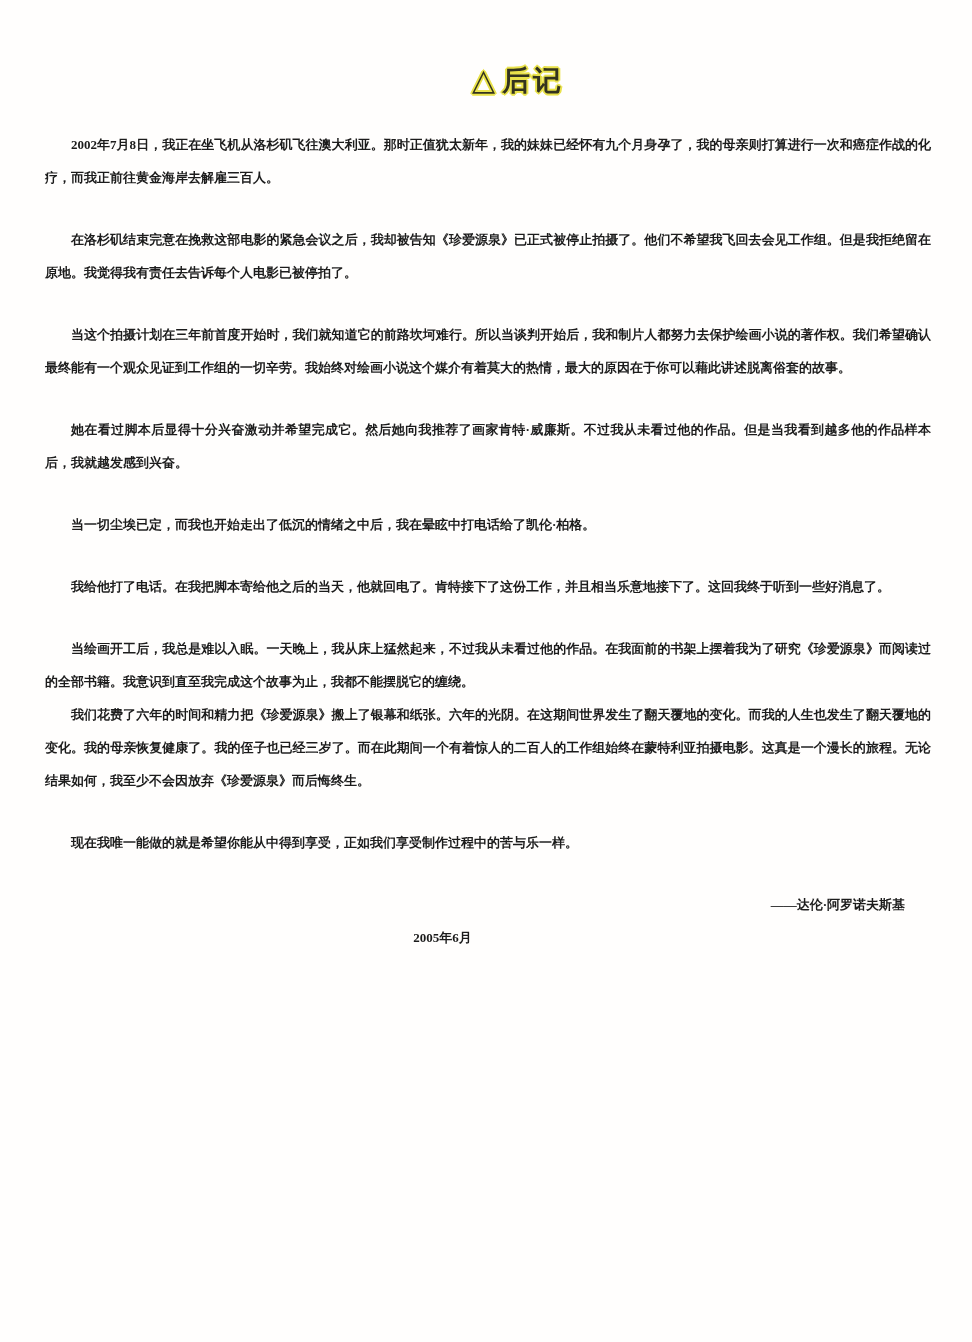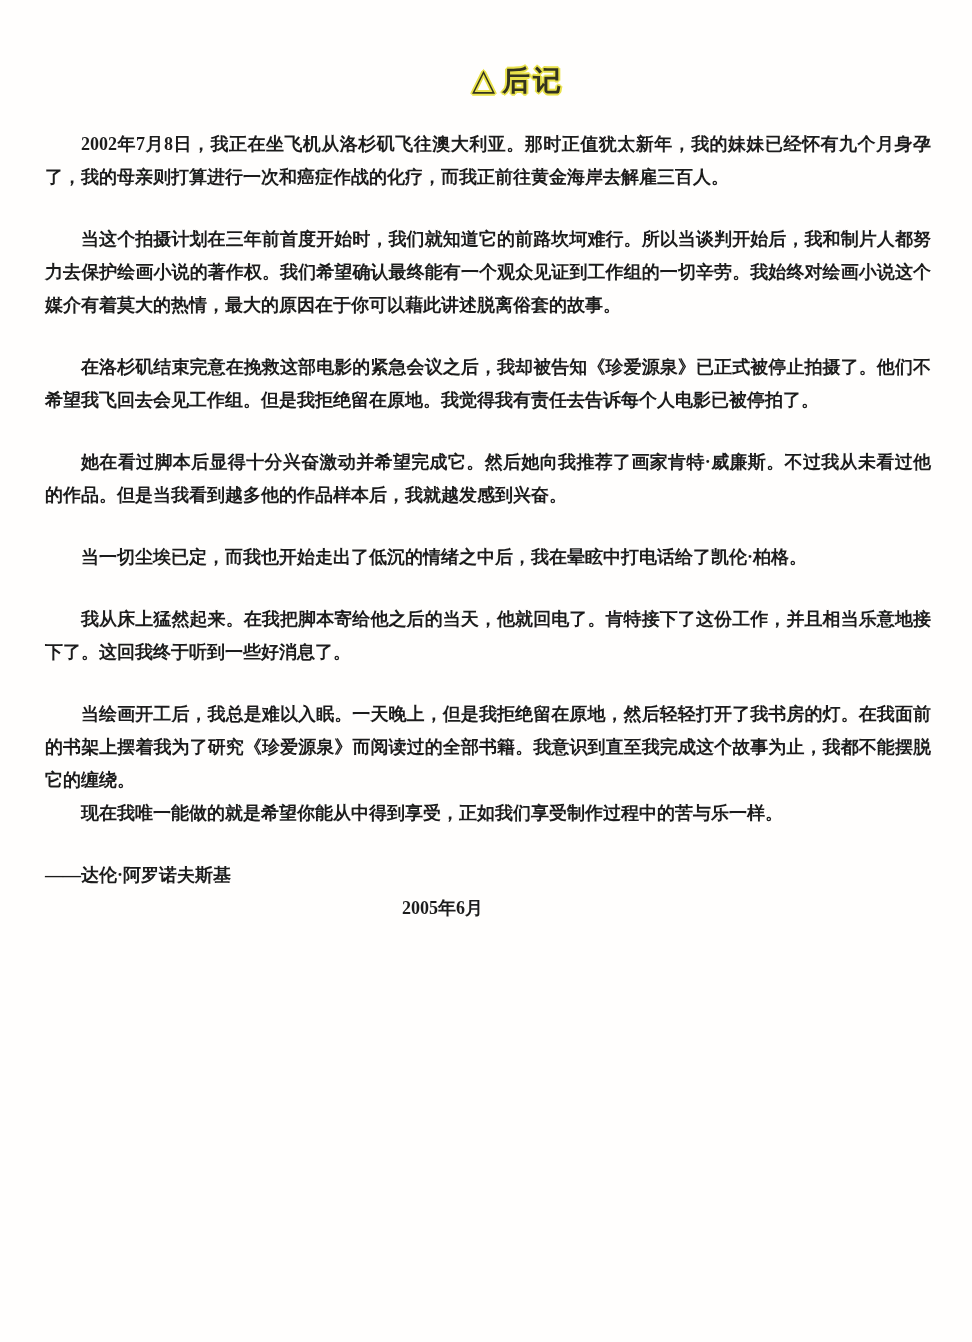--- a/index.html
+++ b/index.html
@@ -39,35 +39,36 @@
   }
   .page-title .tri {
     font-size: 30px;
     margin-right: 4px;
   }
   .content {
     position: absolute;
     top: 128px;
     left: 45px;
     width: 886px;
-    font-size: 18px;
+    font-size: 13px;
     line-height: 33px;
     font-weight: bold;
     color: #1c1c1c;
     text-align: justify;
   }
   .content p {
     margin: 0 0 29px 0;
     text-indent: 2em;
   }
   .content p.joined {
     margin-bottom: 0;
   }
   .sig-name {
     text-indent: 0 !important;
+    text-align: right;
     padding-right: 26px;
     margin-bottom: 0 !important;
   }
   .sig-date {
     text-indent: 0 !important;
     text-align: center;
     padding-right: 91px;
     margin-bottom: 0 !important;
   }
 </style>
@@ -75,24 +76,25 @@
 <body>
 
 <div class="page">
 
   <h1 class="page-title">
     <span class="tri">△</span><span>后记</span>
   </h1>
 
   <div class="content">
     <p>2002年7月8日，我正在坐飞机从洛杉矶飞往澳大利亚。那时正值犹太新年，我的妹妹已经怀有九个月身孕了，我的母亲则打算进行一次和癌症作战的化疗，而我正前往黄金海岸去解雇三百人。</p>
+    <p>在洛杉矶结束完意在挽救这部电影的紧急会议之后，我却被告知《珍爱源泉》已正式被停止拍摄了。他们不希望我飞回去会见工作组。但是我拒绝留在原地。我觉得我有责任去告诉每个人电影已被停拍了。</p>
     <p>当这个拍摄计划在三年前首度开始时，我们就知道它的前路坎坷难行。所以当谈判开始后，我和制片人都努力去保护绘画小说的著作权。我们希望确认最终能有一个观众见证到工作组的一切辛劳。我始终对绘画小说这个媒介有着莫大的热情，最大的原因在于你可以藉此讲述脱离俗套的故事。</p>
-    <p>在洛杉矶结束完意在挽救这部电影的紧急会议之后，我却被告知《珍爱源泉》已正式被停止拍摄了。他们不希望我飞回去会见工作组。但是我拒绝留在原地。我觉得我有责任去告诉每个人电影已被停拍了。</p>
     <p>她在看过脚本后显得十分兴奋激动并希望完成它。然后她向我推荐了画家肯特·威廉斯。不过我从未看过他的作品。但是当我看到越多他的作品样本后，我就越发感到兴奋。</p>
     <p>当一切尘埃已定，而我也开始走出了低沉的情绪之中后，我在晕眩中打电话给了凯伦·柏格。</p>
-    <p>我从床上猛然起来。在我把脚本寄给他之后的当天，他就回电了。肯特接下了这份工作，并且相当乐意地接下了。这回我终于听到一些好消息了。</p>
-    <p class="joined">当绘画开工后，我总是难以入眠。一天晚上，但是我拒绝留在原地，然后轻轻打开了我书房的灯。在我面前的书架上摆着我为了研究《珍爱源泉》而阅读过的全部书籍。我意识到直至我完成这个故事为止，我都不能摆脱它的缠绕。</p>
+    <p>我给他打了电话。在我把脚本寄给他之后的当天，他就回电了。肯特接下了这份工作，并且相当乐意地接下了。这回我终于听到一些好消息了。</p>
+    <p class="joined">当绘画开工后，我总是难以入眠。一天晚上，我从床上猛然起来，不过我从未看过他的作品。在我面前的书架上摆着我为了研究《珍爱源泉》而阅读过的全部书籍。我意识到直至我完成这个故事为止，我都不能摆脱它的缠绕。</p>
+    <p>我们花费了六年的时间和精力把《珍爱源泉》搬上了银幕和纸张。六年的光阴。在这期间世界发生了翻天覆地的变化。而我的人生也发生了翻天覆地的变化。我的母亲恢复健康了。我的侄子也已经三岁了。而在此期间一个有着惊人的二百人的工作组始终在蒙特利亚拍摄电影。这真是一个漫长的旅程。无论结果如何，我至少不会因放弃《珍爱源泉》而后悔终生。</p>
     <p>现在我唯一能做的就是希望你能从中得到享受，正如我们享受制作过程中的苦与乐一样。</p>
     <p class="sig-name">——达伦·阿罗诺夫斯基</p>
     <p class="sig-date">2005年6月</p>
   </div>
 
 </div>
 
 </body></html>

